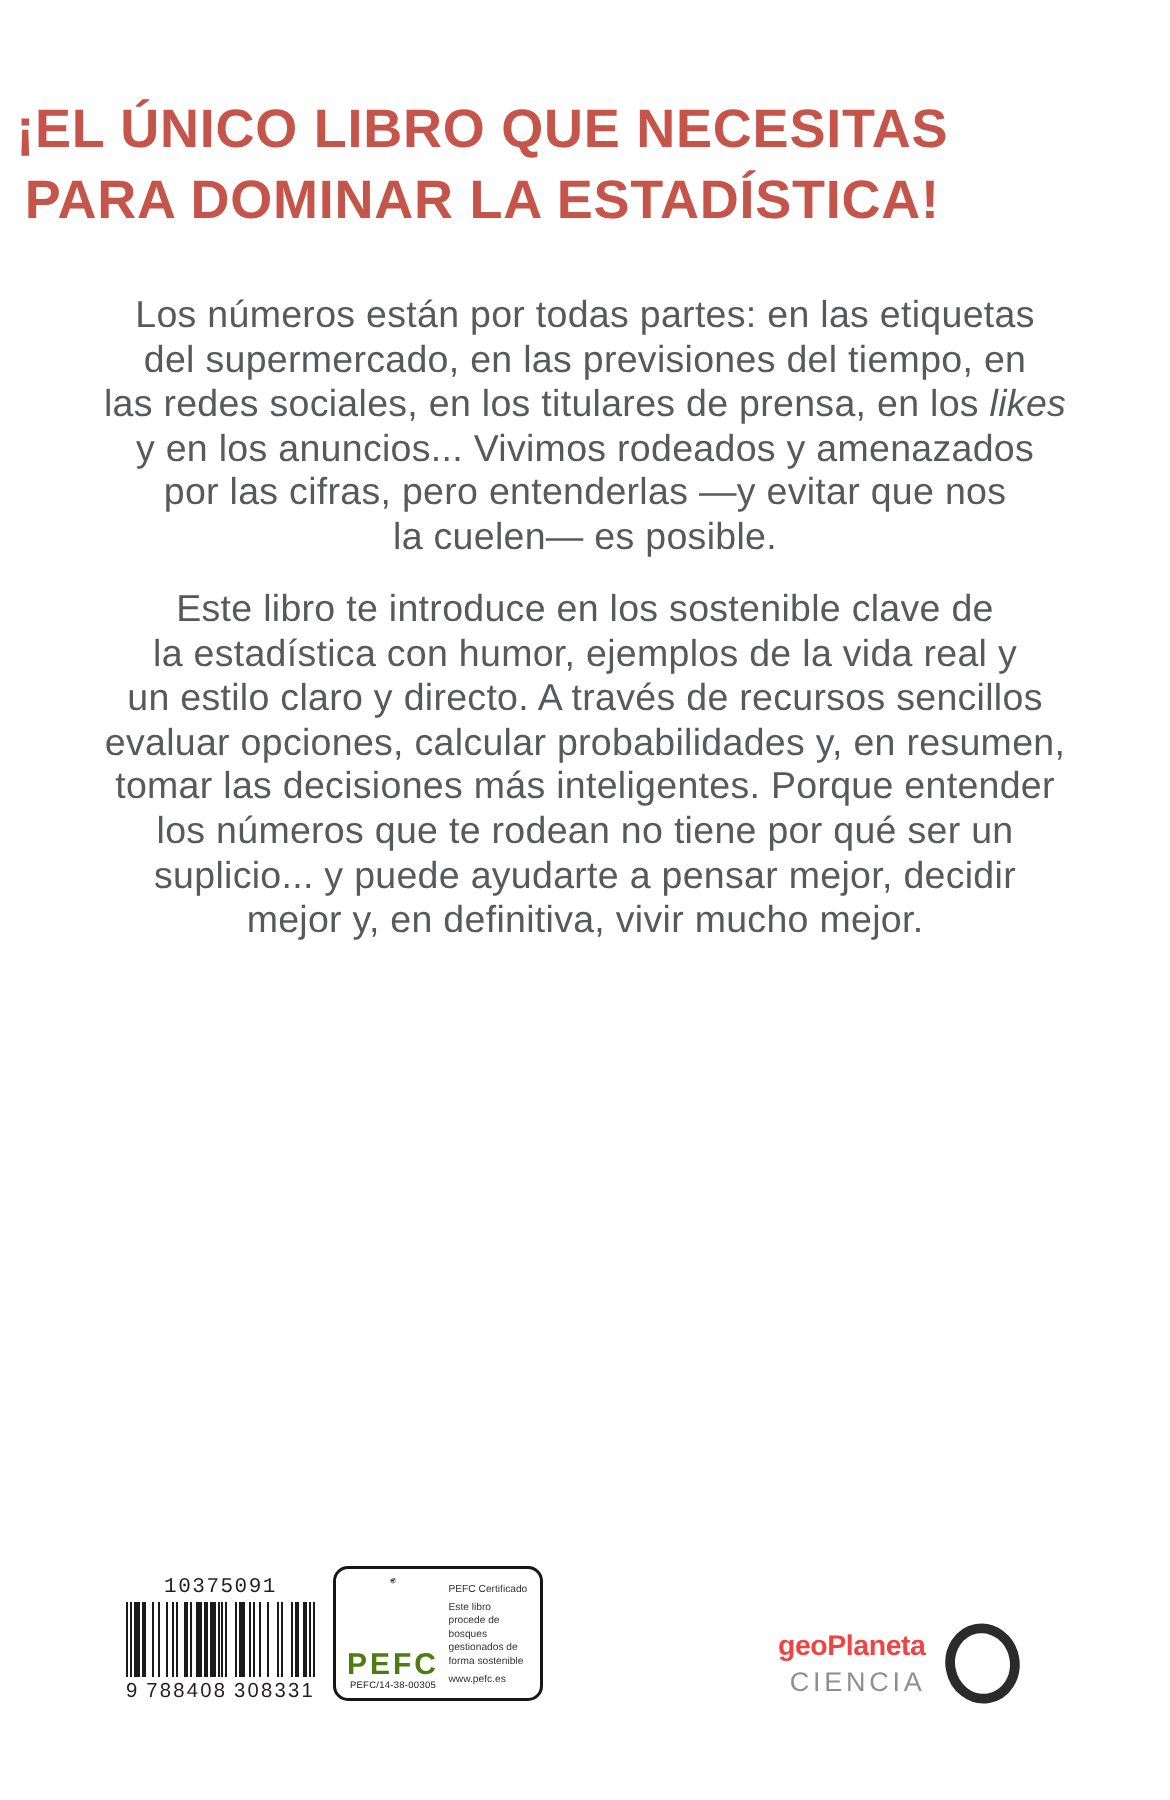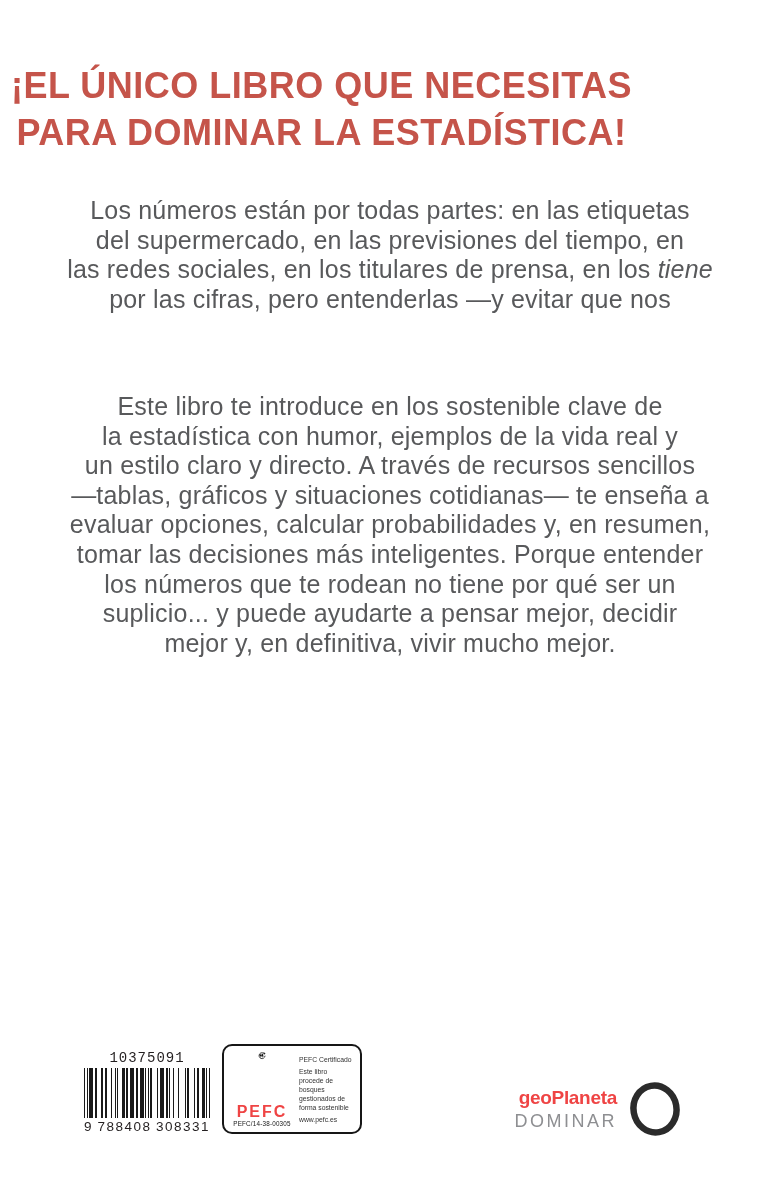--- a/index.html
+++ b/index.html
@@ -78,23 +78,23 @@
   }
   .pefc-left {
     width: 62px;
     display: flex;
     flex-direction: column;
     align-items: center;
     justify-content: space-between;
   }
   .pefc-name {
     font-weight: bold;
-    font-size: 16px;
+    font-size: 20px;
     letter-spacing: 2px;
-    color: #ef4444;
+    color: #4d7c0f;
     line-height: 1;
     margin-top: 44px;
   }
   .pefc-code {
     font-size: 6.3px;
     color: #161616;
     white-space: nowrap;
     letter-spacing: 0.2px;
   }
   .pefc-right {
@@ -139,29 +139,30 @@
 <div class="page">
 
   <div class="headline">
     <div>¡EL ÚNICO LIBRO QUE NECESITAS</div>
     <div>PARA DOMINAR LA ESTADÍSTICA!</div>
   </div>
 
   <div class="para para1">
     <div>Los números están por todas partes: en las etiquetas</div>
     <div>del supermercado, en las previsiones del tiempo, en</div>
-    <div><span>las redes sociales, en los titulares de prensa, en los </span><span class="it">tiene</span></div>
+    <div><span>las redes sociales, en los titulares de prensa, en los </span><span class="it">likes</span></div>
+    <div>y en los anuncios... Vivimos rodeados y amenazados</div>
     <div>por las cifras, pero entenderlas —y evitar que nos</div>
+    <div>la cuelen— es posible.</div>
   </div>
 
   <div class="para para2">
     <div>Este libro te introduce en los sostenible clave de</div>
     <div>la estadística con humor, ejemplos de la vida real y</div>
     <div>un estilo claro y directo. A través de recursos sencillos</div>
-    <div>—tablas, gráficos y situaciones cotidianas— te enseña a</div>
     <div>evaluar opciones, calcular probabilidades y, en resumen,</div>
     <div>tomar las decisiones más inteligentes. Porque entender</div>
     <div>los números que te rodean no tiene por qué ser un</div>
     <div>suplicio... y puede ayudarte a pensar mejor, decidir</div>
     <div>mejor y, en definitiva, vivir mucho mejor.</div>
   </div>
 
   <div class="barcode">
     <div class="bc-top">10375091</div>
     <div class="bc-bars" style="background: linear-gradient(90deg, rgb(26, 26, 26) 0%, rgb(26, 26, 26) 1.053%, rgb(255, 255, 255) 1.053%, rgb(255, 255, 255) 2.105%, rgb(26, 26, 26) 2.105%, rgb(26, 26, 26) 3.158%, rgb(255, 255, 255) 3.158%, rgb(255, 255, 255) 4.211%, rgb(26, 26, 26) 4.211%, rgb(26, 26, 26) 5.263%, rgb(26, 26, 26) 5.263%, rgb(26, 26, 26) 6.316%, rgb(26, 26, 26) 6.316%, rgb(26, 26, 26) 7.368%, rgb(255, 255, 255) 7.368%, rgb(255, 255, 255) 8.421%, rgb(26, 26, 26) 8.421%, rgb(26, 26, 26) 9.474%, rgb(26, 26, 26) 9.474%, rgb(26, 26, 26) 10.526%, rgb(255, 255, 255) 10.526%, rgb(255, 255, 255) 11.579%, rgb(255, 255, 255) 11.579%, rgb(255, 255, 255) 12.632%, rgb(255, 255, 255) 12.632%, rgb(255, 255, 255) 13.684%, rgb(26, 26, 26) 13.684%, rgb(26, 26, 26) 14.737%, rgb(255, 255, 255) 14.737%, rgb(255, 255, 255) 15.789%, rgb(255, 255, 255) 15.789%, rgb(255, 255, 255) 16.842%, rgb(26, 26, 26) 16.842%, rgb(26, 26, 26) 17.895%, rgb(255, 255, 255) 17.895%, rgb(255, 255, 255) 18.947%, rgb(255, 255, 255) 18.947%, rgb(255, 255, 255) 20%, rgb(255, 255, 255) 20%, rgb(255, 255, 255) 21.053%, rgb(26, 26, 26) 21.053%, rgb(26, 26, 26) 22.105%, rgb(255, 255, 255) 22.105%, rgb(255, 255, 255) 23.158%, rgb(255, 255, 255) 23.158%, rgb(255, 255, 255) 24.211%, rgb(26, 26, 26) 24.211%, rgb(26, 26, 26) 25.263%, rgb(255, 255, 255) 25.263%, rgb(255, 255, 255) 26.316%, rgb(26, 26, 26) 26.316%, rgb(26, 26, 26) 27.368%, rgb(255, 255, 255) 27.368%, rgb(255, 255, 255) 28.421%, rgb(255, 255, 255) 28.421%, rgb(255, 255, 255) 29.474%, rgb(255, 255, 255) 29.474%, rgb(255, 255, 255) 30.526%, rgb(26, 26, 26) 30.526%, rgb(26, 26, 26) 31.579%, rgb(26, 26, 26) 31.579%, rgb(26, 26, 26) 32.632%, rgb(255, 255, 255) 32.632%, rgb(255, 255, 255) 33.684%, rgb(26, 26, 26) 33.684%, rgb(26, 26, 26) 34.737%, rgb(255, 255, 255) 34.737%, rgb(255, 255, 255) 35.789%, rgb(255, 255, 255) 35.789%, rgb(255, 255, 255) 36.842%, rgb(26, 26, 26) 36.842%, rgb(26, 26, 26) 37.895%, rgb(26, 26, 26) 37.895%, rgb(26, 26, 26) 38.947%, rgb(26, 26, 26) 38.947%, rgb(26, 26, 26) 40%, rgb(255, 255, 255) 40%, rgb(255, 255, 255) 41.053%, rgb(26, 26, 26) 41.053%, rgb(26, 26, 26) 42.105%, rgb(26, 26, 26) 42.105%, rgb(26, 26, 26) 43.158%, rgb(255, 255, 255) 43.158%, rgb(255, 255, 255) 44.211%, rgb(26, 26, 26) 44.211%, rgb(26, 26, 26) 45.263%, rgb(26, 26, 26) 45.263%, rgb(26, 26, 26) 46.316%, rgb(26, 26, 26) 46.316%, rgb(26, 26, 26) 47.368%, rgb(255, 255, 255) 47.368%, rgb(255, 255, 255) 48.421%, rgb(26, 26, 26) 48.421%, rgb(26, 26, 26) 49.474%, rgb(255, 255, 255) 49.474%, rgb(255, 255, 255) 50.526%, rgb(26, 26, 26) 50.526%, rgb(26, 26, 26) 51.579%, rgb(255, 255, 255) 51.579%, rgb(255, 255, 255) 52.632%, rgb(26, 26, 26) 52.632%, rgb(26, 26, 26) 53.684%, rgb(255, 255, 255) 53.684%, rgb(255, 255, 255) 54.737%, rgb(255, 255, 255) 54.737%, rgb(255, 255, 255) 55.789%, rgb(255, 255, 255) 55.789%, rgb(255, 255, 255) 56.842%, rgb(255, 255, 255) 56.842%, rgb(255, 255, 255) 57.895%, rgb(26, 26, 26) 57.895%, rgb(26, 26, 26) 58.947%, rgb(255, 255, 255) 58.947%, rgb(255, 255, 255) 60%, rgb(26, 26, 26) 60%, rgb(26, 26, 26) 61.053%, rgb(26, 26, 26) 61.053%, rgb(26, 26, 26) 62.105%, rgb(26, 26, 26) 62.105%, rgb(26, 26, 26) 63.158%, rgb(255, 255, 255) 63.158%, rgb(255, 255, 255) 64.211%, rgb(255, 255, 255) 64.211%, rgb(255, 255, 255) 65.263%, rgb(26, 26, 26) 65.263%, rgb(26, 26, 26) 66.316%, rgb(255, 255, 255) 66.316%, rgb(255, 255, 255) 67.368%, rgb(26, 26, 26) 67.368%, rgb(26, 26, 26) 68.421%, rgb(255, 255, 255) 68.421%, rgb(255, 255, 255) 69.474%, rgb(255, 255, 255) 69.474%, rgb(255, 255, 255) 70.526%, rgb(26, 26, 26) 70.526%, rgb(26, 26, 26) 71.579%, rgb(255, 255, 255) 71.579%, rgb(255, 255, 255) 72.632%, rgb(255, 255, 255) 72.632%, rgb(255, 255, 255) 73.684%, rgb(255, 255, 255) 73.684%, rgb(255, 255, 255) 74.737%, rgb(26, 26, 26) 74.737%, rgb(26, 26, 26) 75.789%, rgb(255, 255, 255) 75.789%, rgb(255, 255, 255) 76.842%, rgb(255, 255, 255) 76.842%, rgb(255, 255, 255) 77.895%, rgb(255, 255, 255) 77.895%, rgb(255, 255, 255) 78.947%, rgb(255, 255, 255) 78.947%, rgb(255, 255, 255) 80%, rgb(26, 26, 26) 80%, rgb(26, 26, 26) 81.053%, rgb(255, 255, 255) 81.053%, rgb(255, 255, 255) 82.105%, rgb(26, 26, 26) 82.105%, rgb(26, 26, 26) 83.158%, rgb(255, 255, 255) 83.158%, rgb(255, 255, 255) 84.211%, rgb(255, 255, 255) 84.211%, rgb(255, 255, 255) 85.263%, rgb(255, 255, 255) 85.263%, rgb(255, 255, 255) 86.316%, rgb(255, 255, 255) 86.316%, rgb(255, 255, 255) 87.368%, rgb(26, 26, 26) 87.368%, rgb(26, 26, 26) 88.421%, rgb(255, 255, 255) 88.421%, rgb(255, 255, 255) 89.474%, rgb(26, 26, 26) 89.474%, rgb(26, 26, 26) 90.526%, rgb(26, 26, 26) 90.526%, rgb(26, 26, 26) 91.579%, rgb(255, 255, 255) 91.579%, rgb(255, 255, 255) 92.632%, rgb(255, 255, 255) 92.632%, rgb(255, 255, 255) 93.684%, rgb(26, 26, 26) 93.684%, rgb(26, 26, 26) 94.737%, rgb(26, 26, 26) 94.737%, rgb(26, 26, 26) 95.789%, rgb(255, 255, 255) 95.789%, rgb(255, 255, 255) 96.842%, rgb(26, 26, 26) 96.842%, rgb(26, 26, 26) 97.895%, rgb(255, 255, 255) 97.895%, rgb(255, 255, 255) 98.947%, rgb(26, 26, 26) 98.947%, rgb(26, 26, 26) 100%);"></div>
@@ -188,20 +189,20 @@
     <div class="pefc-right">
       <div>PEFC Certificado</div>
       <div>Este libro procede de bosques gestionados de forma sostenible</div>
       <div>www.pefc.es</div>
     </div>
   </div>
 
   <div class="publisher">
     <div class="pub-text">
       <div class="pub-name">geoPlaneta</div>
-      <div class="pub-collection">DOMINAR</div>
+      <div class="pub-collection">CIENCIA</div>
     </div>
     <svg width="58" height="58" viewBox="0 0 58 58">
       <ellipse cx="29" cy="29" rx="21.5" ry="23.5" fill="none" stroke="#2b2b2b" stroke-width="6.5" transform="rotate(-10 29 29)"></ellipse>
     </svg>
   </div>
 
 </div>
 
 </body></html>

